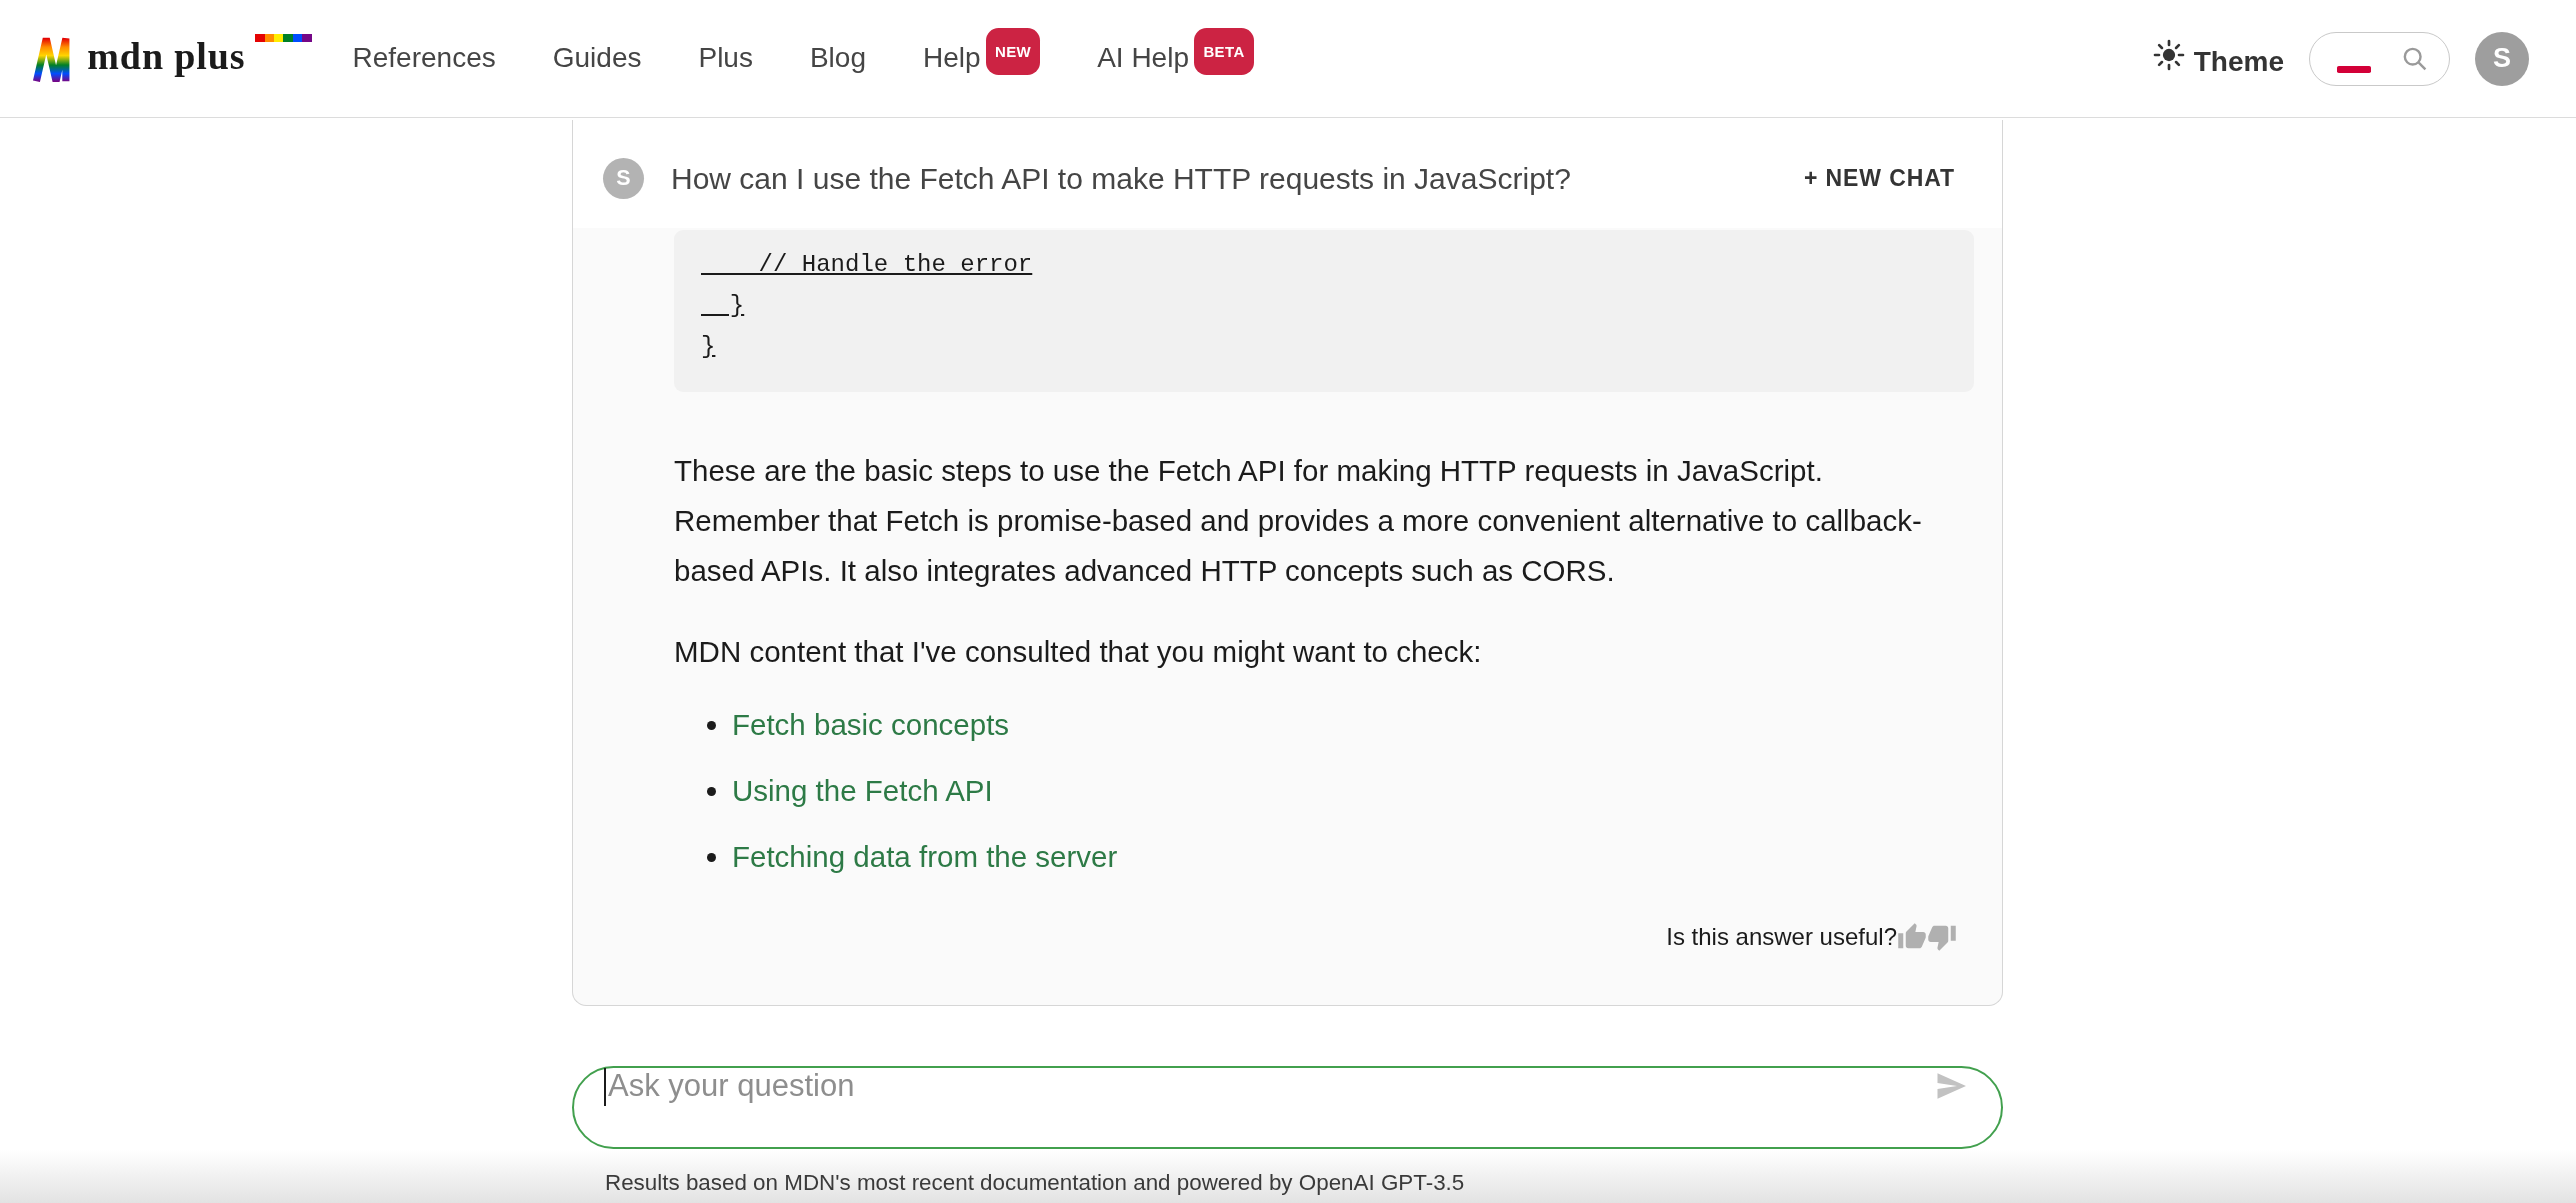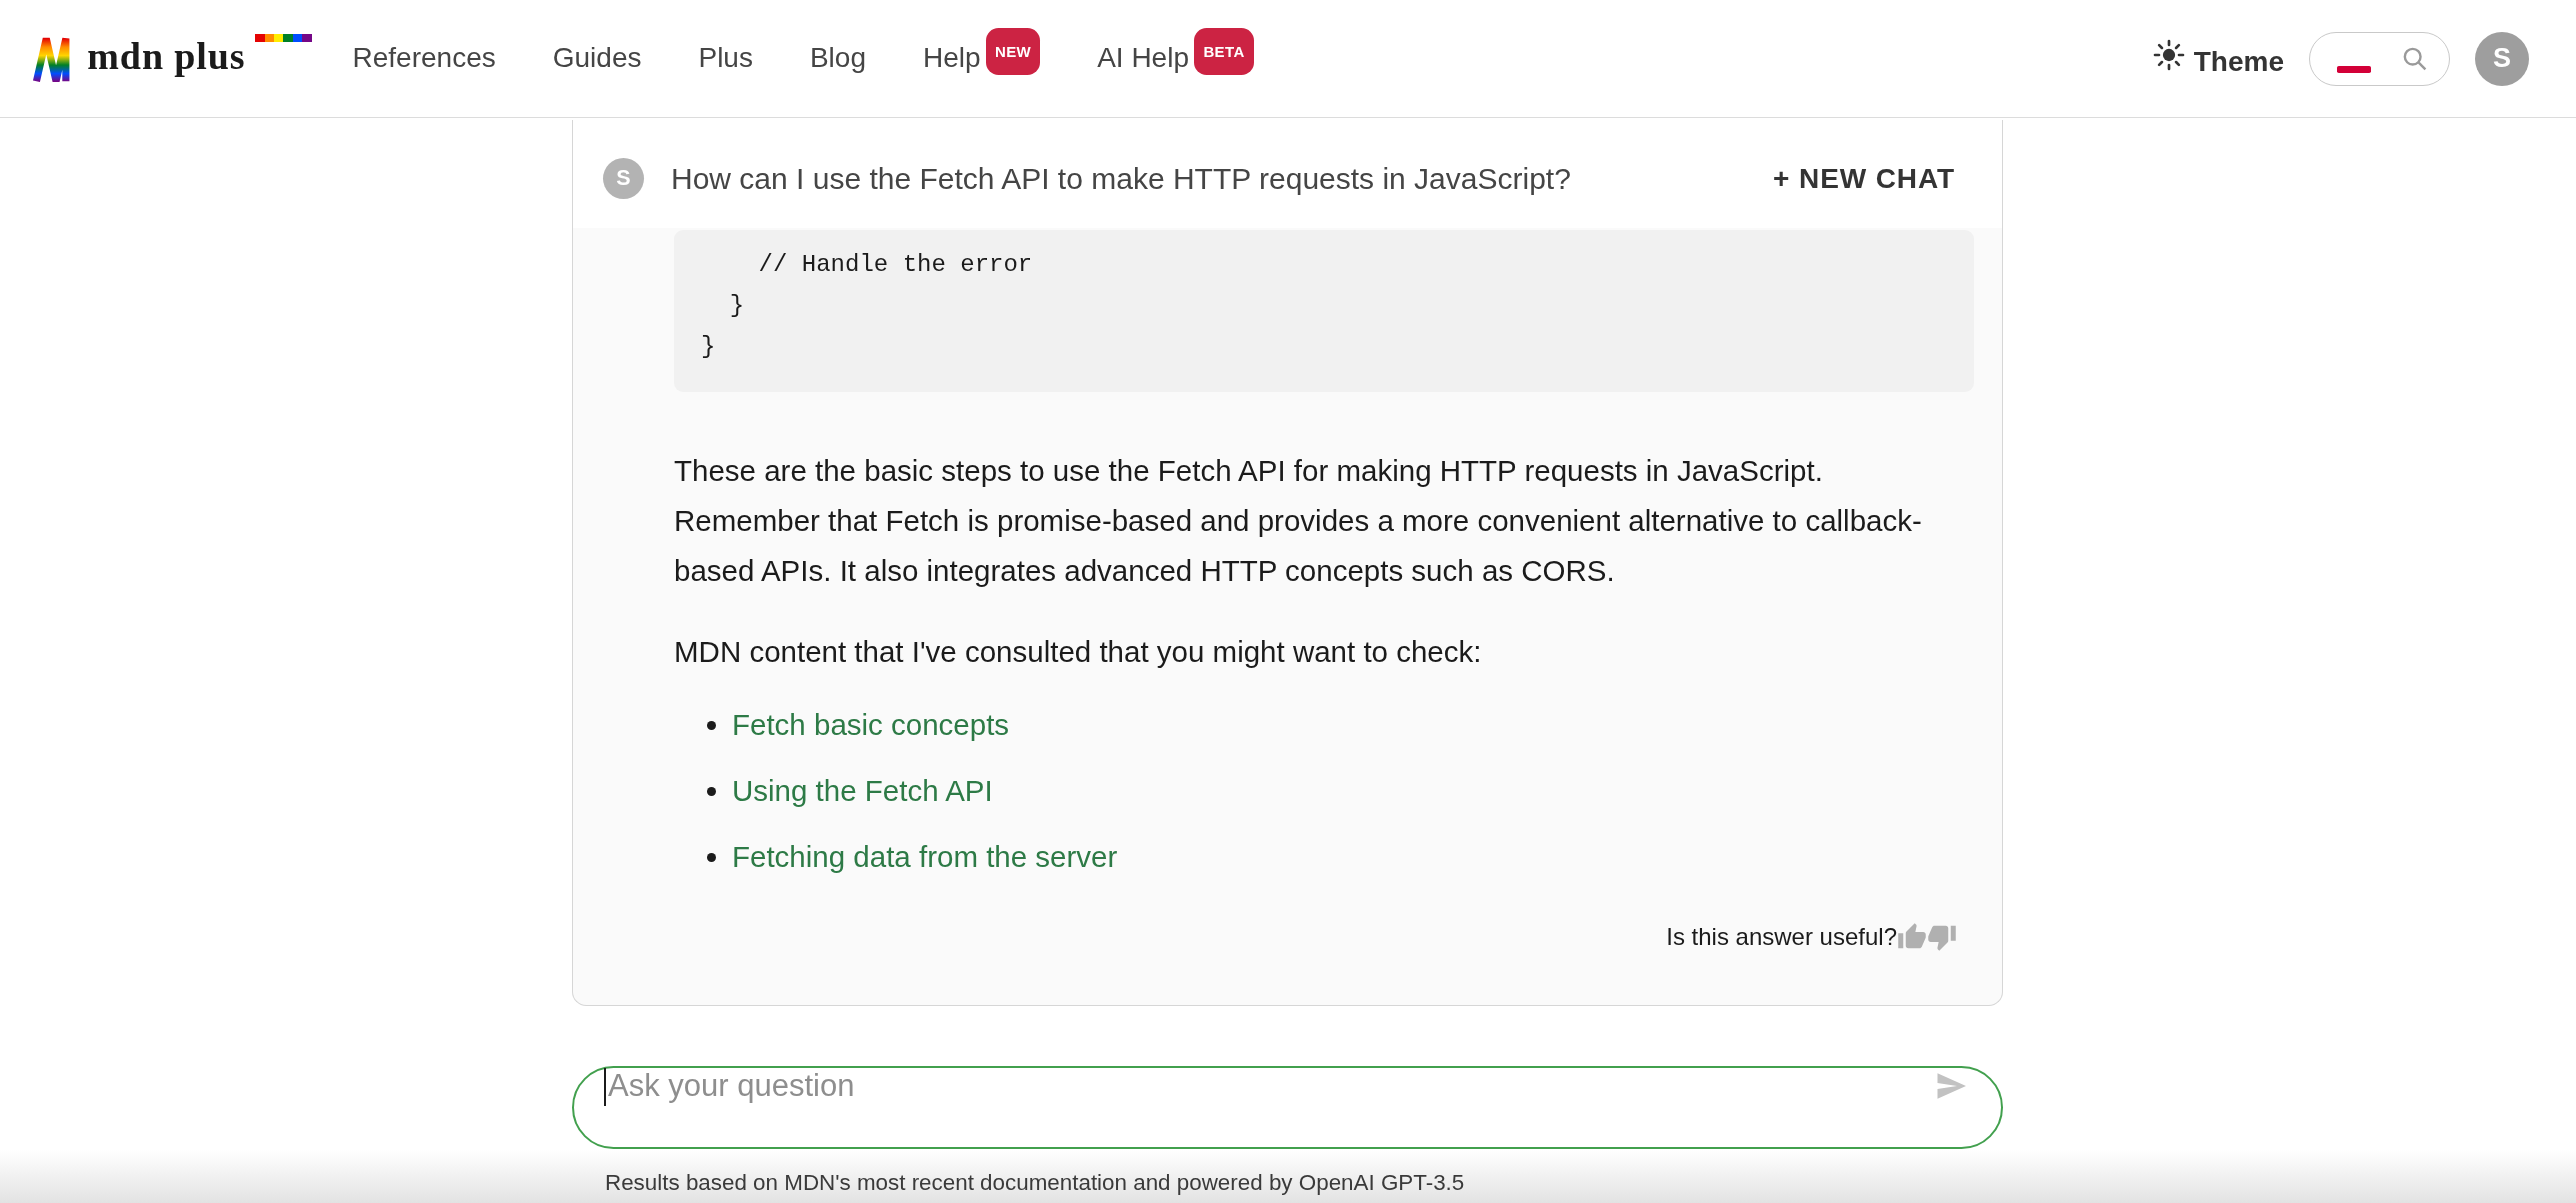--- a/index.html
+++ b/index.html
@@ -38,25 +38,25 @@
   
   .chat-panel { position:absolute; left:572px; top:120px; width:1431px; height:886px;
                 background:#fafafa; border:1.8px solid #d6d6d6; border-top:none;
                 border-radius:0 0 14.3px 14.3px; }
   .question-row { height:108px; background:#fff; display:flex; align-items:center;
                   padding:9px 47px 0 30px; }
   .chat-avatar { width:41px; height:41px; border-radius:50%; background:#b3b3b3;
                  color:#fff; display:flex; align-items:center; justify-content:center;
                  font-size:21.5px; font-weight:700; flex:none; }
   .question-title { margin-left:27px; font-size:30px; color:#454545; }
-  .new-chat-button { margin-left:auto; font-size:28px; font-weight:700; color:#343434;
+  .new-chat-button { margin-left:auto; font-size:23px; font-weight:700; color:#343434;
                      letter-spacing:0.9px; background:none; border:none; cursor:pointer;
                      font-family:"Liberation Sans", sans-serif; white-space:nowrap; }
   .code-block { margin:1.8px 28px 0 101px; background:#f1f1f1; border-radius:9px;
-                padding:14.3px 27px 25px; }
+                padding:14.3px 27px 25px;text-decoration:underline; }
   .code-block pre { font-family:"Liberation Mono","DejaVu Sans Mono",monospace;
                     font-size:24px; line-height:41px; color:#1b1b1b; white-space:pre; }
   .answer-paragraph { margin:54px 28px 0 101px; font-size:29.5px; line-height:50px; color:#1b1b1b; }
   .consulted-intro { margin:39px 28px 0 101px; font-size:29.5px; color:#1b1b1b; }
   .consulted-links { margin:38px 28px 0 0; padding-left:159px; }
   .consulted-links li { font-size:29.5px; line-height:36px; margin-bottom:30px; color:#1b1b1b; }
   .consulted-links a { color:#2d7a46; text-decoration:none; cursor:pointer; }
   .feedback-row { display:flex; align-items:center; justify-content:flex-end;
                   margin:47px 45px 0 0; }
   .feedback-label { font-size:24px; color:#1b1b1b; }

